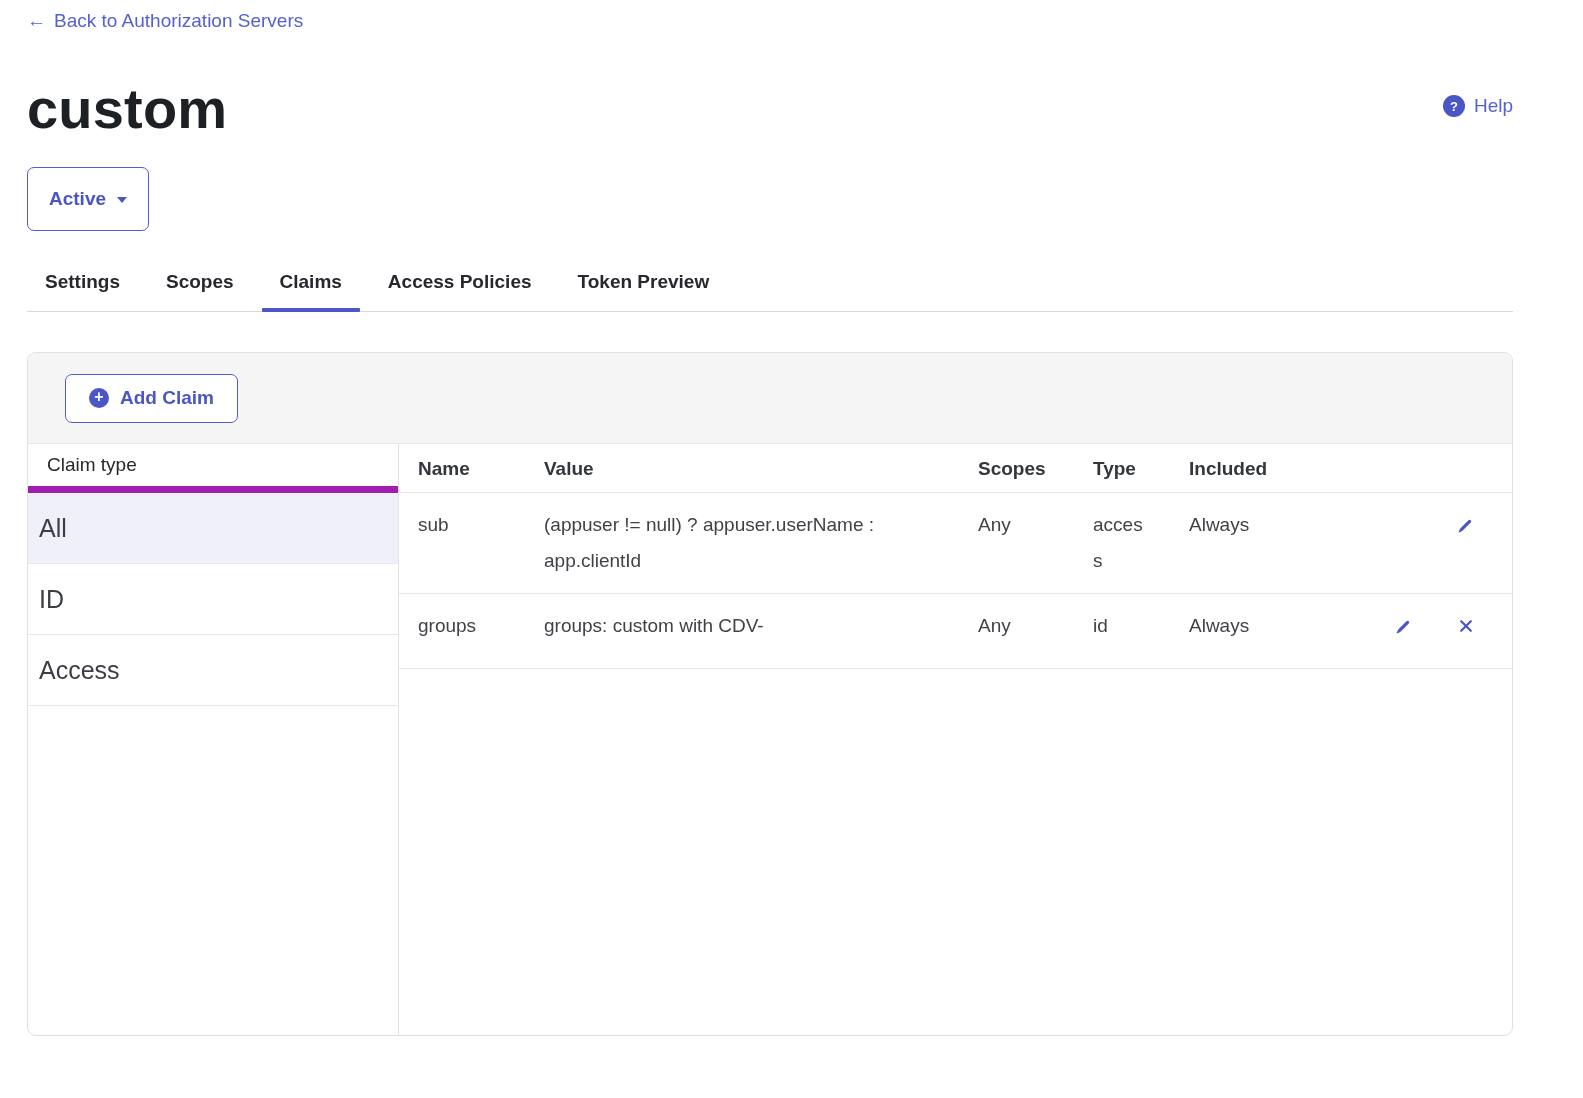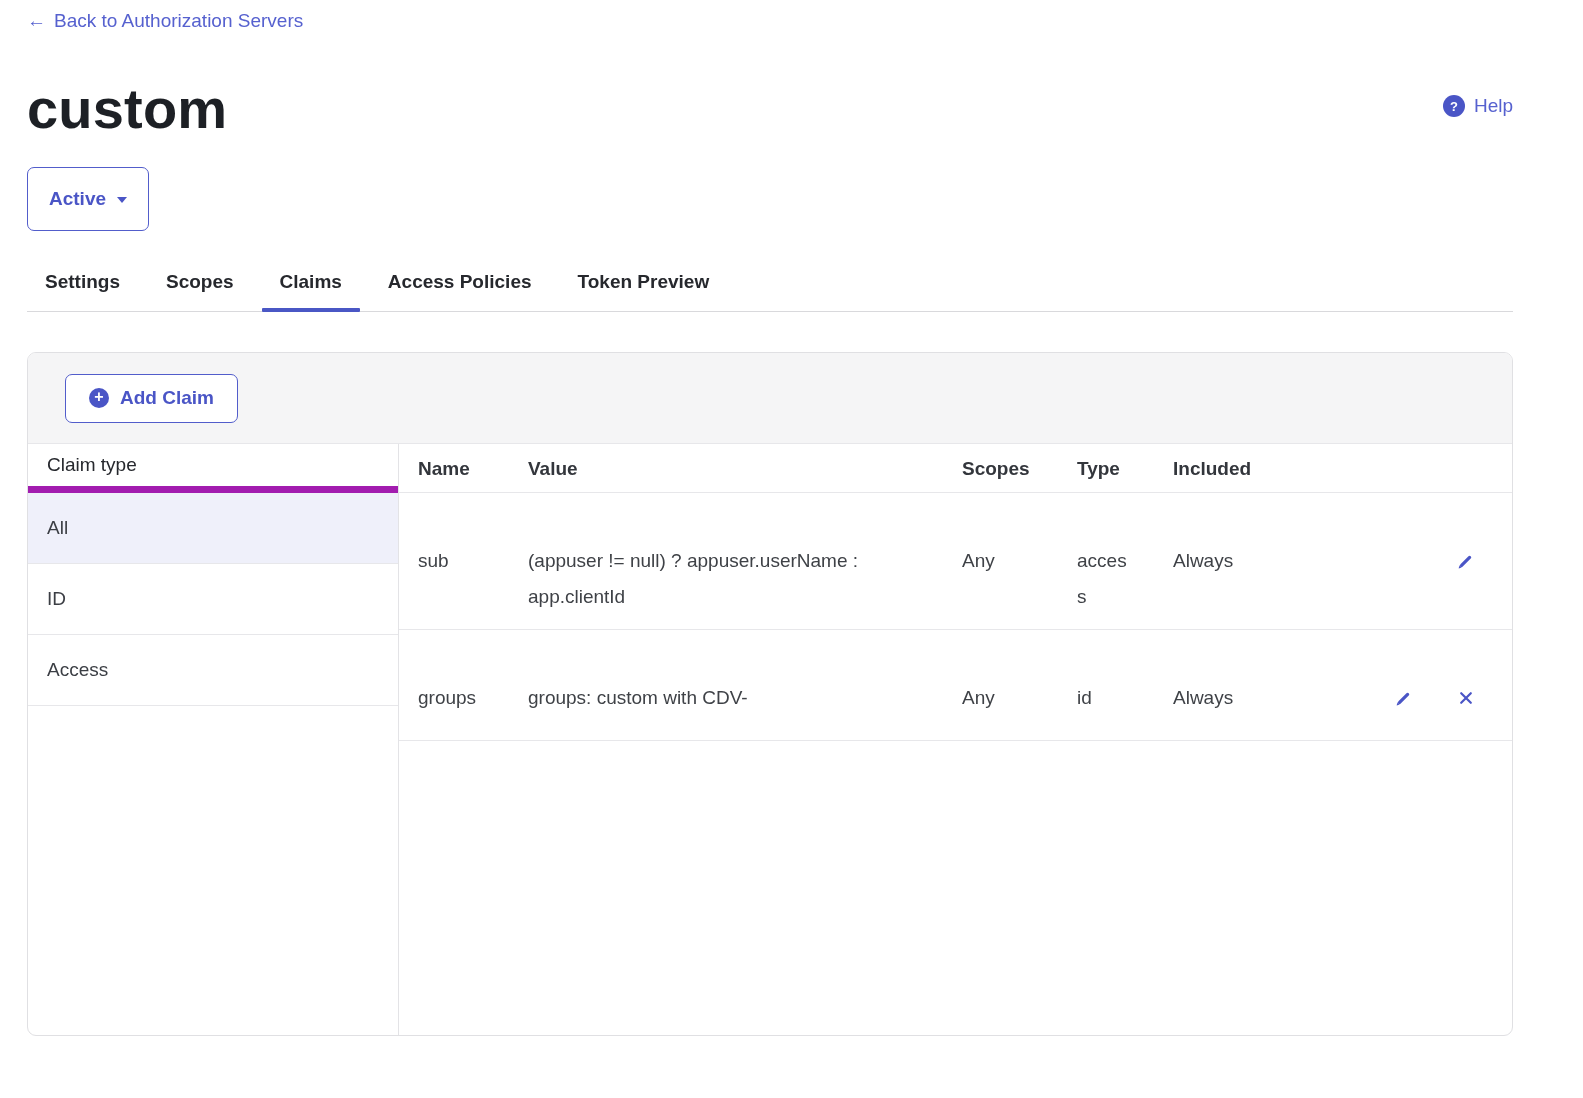--- a/index.html
+++ b/index.html
@@ -112,39 +112,39 @@
     border-right: 1px solid #e3e3e6;
   }
   .type-panel-header {
     height: 49px; display: flex; align-items: center;
     padding-left: 19px;
     font-size: 19px; font-weight: 400; color: #26282d;
     border-bottom: 7px solid #a21caf;
   }
   .type-item {
     height: 71px; display: flex; align-items: center;
-    padding-left: 19px;
-    font-size: 19px; color: #3b3e44;
+    padding-left: 11px;
+    font-size: 25px; color: #3b3e44;
     border-bottom: 1px solid #e7e7ea;
     cursor: pointer;
   }
   .type-item.selected { background: #eff0fa; }
 
   
-  .claims-table { flex: 1; display: flex; flex-direction: column; gap: 36px; }
+  .claims-table { flex: 1; display: flex; flex-direction: column; }
   .t-row { display: flex; border-bottom: 1px solid #e7e7ea; }
   .t-head { height: 49px; align-items: center; }
   .t-head .cell { font-weight: 700; color: #33363c; padding-top: 0; }
   .cell {
     font-size: 19px; color: #3f4247;
     line-height: 36px; padding-top: 14px; padding-bottom: 14px;
   }
   .t-head .cell { padding-top: 0; padding-bottom: 0; line-height: 49px; }
   .cell-name     { width: 129px; flex: 0 0 129px; padding-left: 19px; }
-  .cell-value    { width: 424px; flex: 0 0 424px; padding-right: 24px; }
+  .cell-value    { width: 424px; flex: 0 0 424px; padding-right: 24px; margin-left: 16px; }
   .cell-scopes   { width: 121px; flex: 0 0 121px; padding-left: 10px; }
   .cell-type     { width: 100px; flex: 0 0 100px; padding-left: 4px; }
   .cell-type .narrow { display: inline-block; max-width: 56px; word-break: break-all; vertical-align: top; }
   .cell-included { width: 140px; flex: 0 0 140px; }
   .cell-actions  {
     flex: 1; display: flex; justify-content: flex-end; align-items: flex-start;
     gap: 46px; padding-right: 38px; padding-top: 24px;
   }
   .row-sub    { min-height: 93px; }
   .row-groups { min-height: 75px; }

